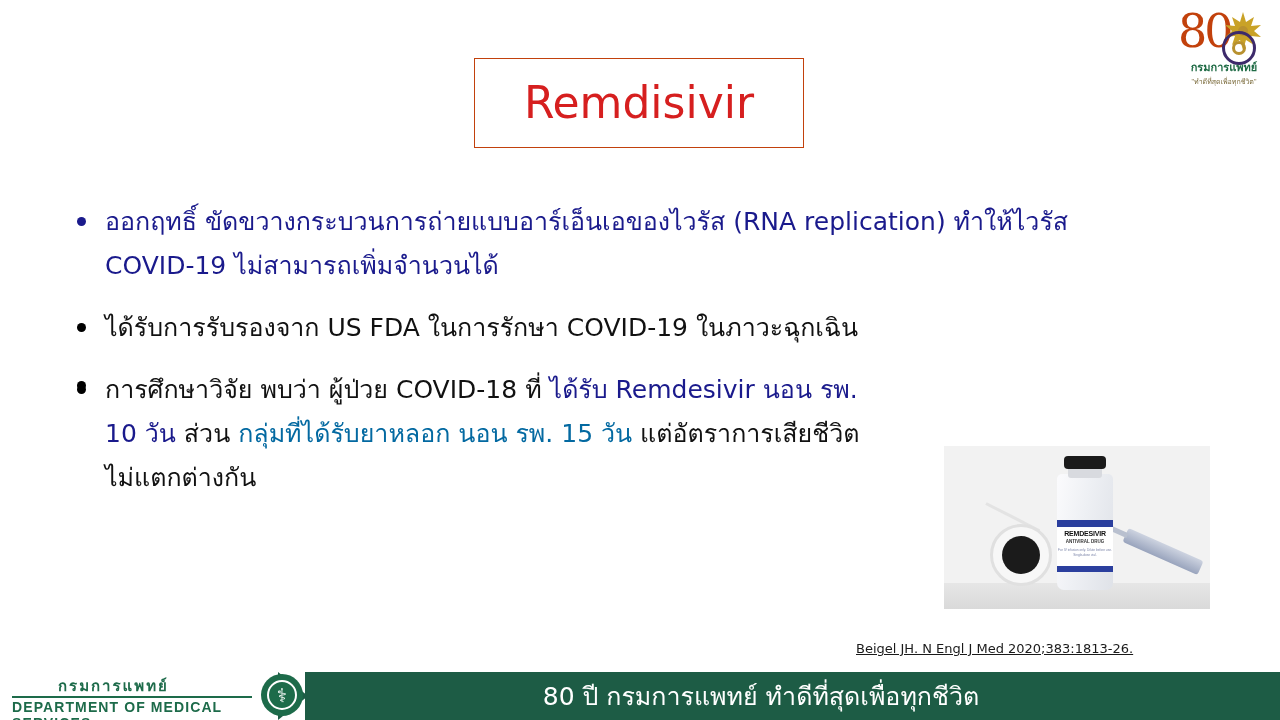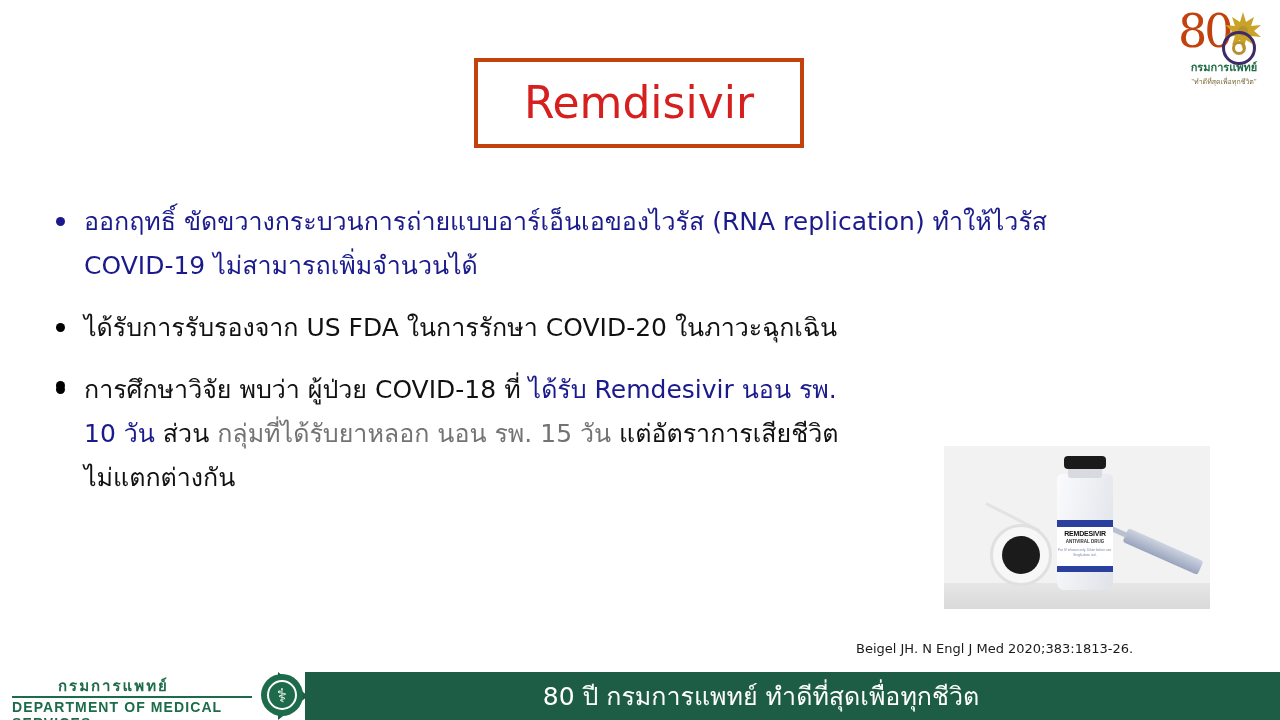--- a/index.html
+++ b/index.html
@@ -89,37 +89,37 @@
     color: #7a6a3a;
   }
 
   
   .title-box {
     position: absolute;
     left: 474px;
     top: 58px;
     width: 330px;
     height: 90px;
-    border: 4px solid #c2410c;
+    border: 1px solid #c2410c;
     box-sizing: border-box;
     display: flex;
     align-items: center;
     justify-content: center;
   }
   .title-text {
     font-size: 44px;
     color: #d61f1f;
     font-family: "DejaVu Sans", sans-serif;
     line-height: 1;
   }
 
   
   .bullets {
     position: absolute;
-    left: 46px;
+    left: 67px;
     top: 200px;
     width: 1080px;
   }
   .bullet {
     position: relative;
     padding-left: 38px;
     margin-bottom: 16px;
     font-size: 25px;
     line-height: 44px;
     font-family: "DejaVu Sans", sans-serif;
@@ -129,21 +129,21 @@
     left: 10px;
     top: 17px;
     width: 9px;
     height: 9px;
     border-radius: 50%;
     background: #000000;
   }
   .bullet.blue .dot { background: #1a1a8c; }
   .c-blue { color: #1a1a8c; }
   .c-black { color: #111111; }
-  .c-red { color: #737373; }
+  .c-red { color: #0369a1; }
 
   .b1 { margin-bottom: 18px; }
   .b2 { margin-bottom: 14px; }
   .b3 { margin-bottom: 18px; }
   .b4 { width: 780px; }
 
   
   .photo {
     position: absolute;
     left: 944px;
@@ -267,20 +267,21 @@
   }
 
   
   .citation {
     position: absolute;
     left: 856px;
     top: 641px;
     font-size: 13px;
     color: #1a1a1a;
     font-family: "DejaVu Sans", sans-serif;
+    text-decoration: underline;
   }
 
   
   .footer-bar {
     position: absolute;
     left: 0;
     bottom: 0;
     width: 1280px;
     height: 56px;
   }
@@ -403,21 +404,21 @@
 
 <div class="bullets">
 
   <div class="bullet blue b1">
     <span class="dot"></span>
     <span class="c-blue">ออกฤทธิ์ ขัดขวางกระบวนการถ่ายแบบอาร์เอ็นเอของไวรัส (RNA replication) ทำให้ไวรัส COVID-19 ไม่สามารถเพิ่มจำนวนได้</span>
   </div>
 
   <div class="bullet b2">
     <span class="dot"></span>
-    <span class="c-black">ได้รับการรับรองจาก US FDA ในการรักษา COVID-20 ในภาวะฉุกเฉิน</span>
+    <span class="c-black">ได้รับการรับรองจาก US FDA ในการรักษา COVID-19 ในภาวะฉุกเฉิน</span>
   </div>
 
   <div class="bullet b3">
     <span class="dot"></span>
   </div>
 
   <div class="bullet b4">
     <span class="dot"></span>
     <span class="c-black">การศึกษาวิจัย พบว่า ผู้ป่วย COVID-18 ที่</span>
     <span class="c-blue">ได้รับ Remdesivir นอน รพ. 10 วัน </span>

